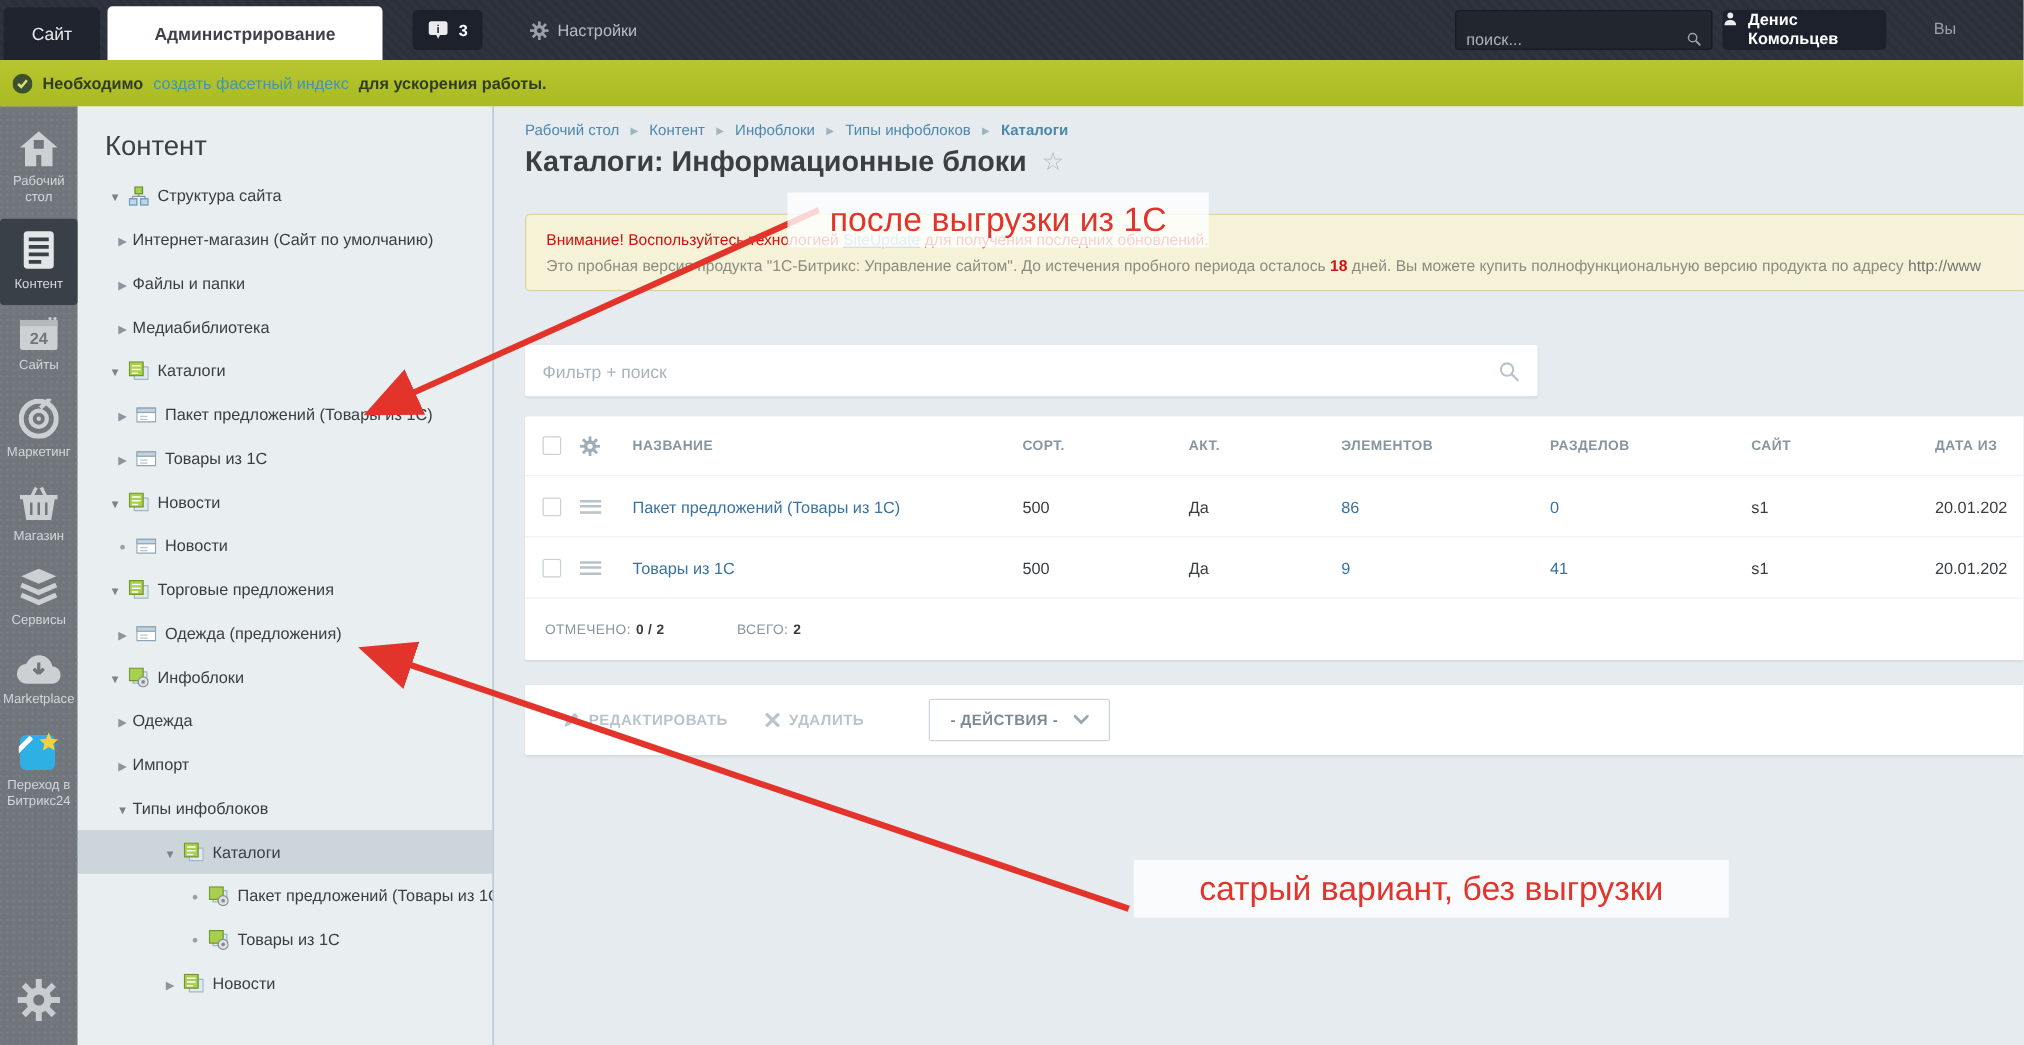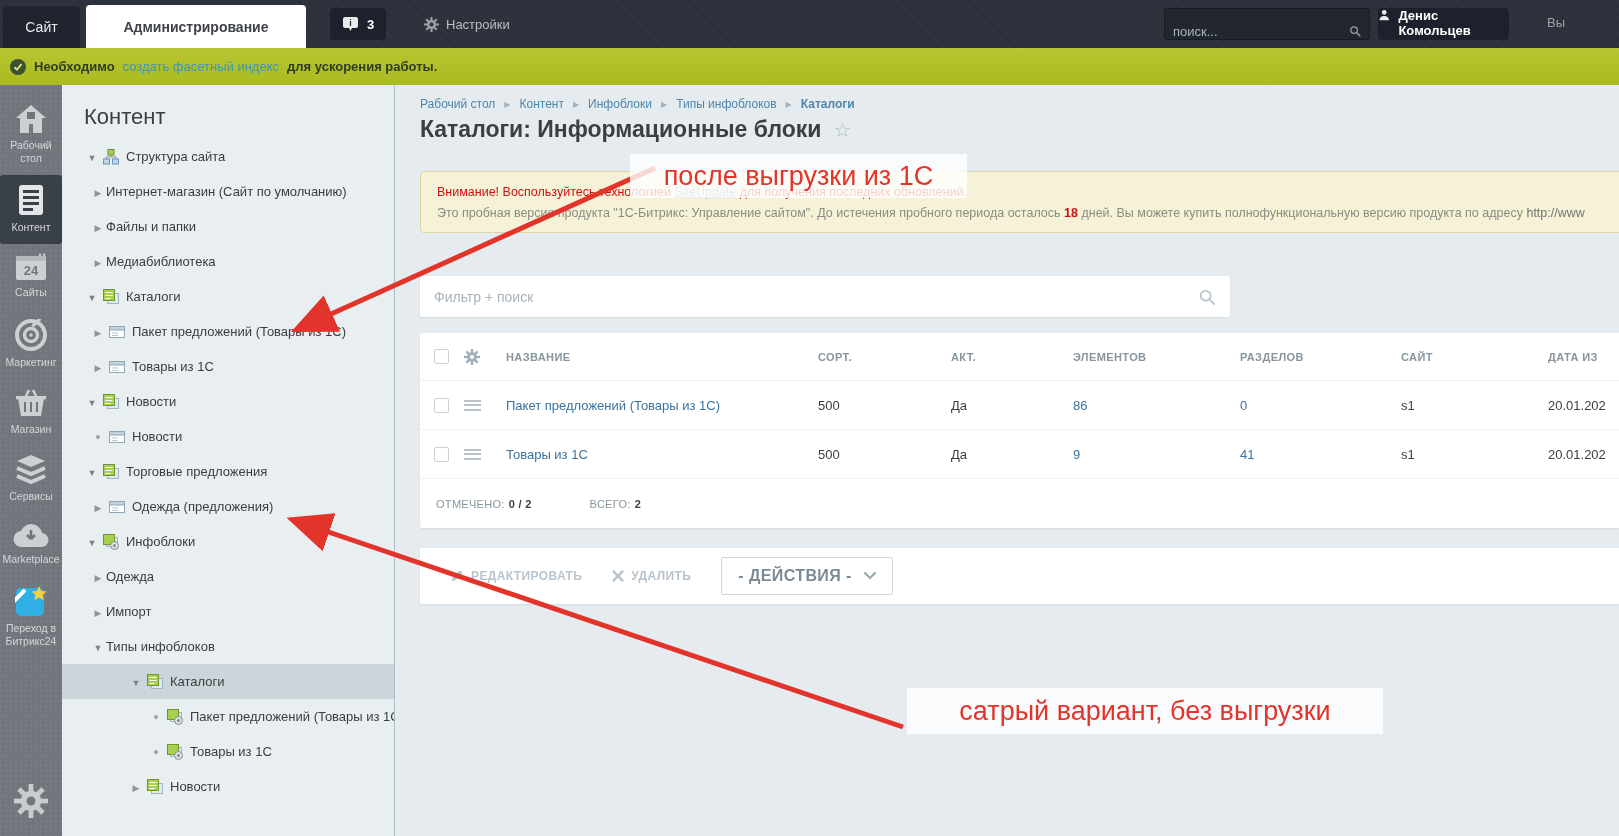--- a/index.html
+++ b/index.html
@@ -102,21 +102,21 @@
   .tfoot { display:flex; gap:58px; padding:19px 0 18px 16px; border-top:1px solid #edf2f4;
     font-size:11px; color:#87959e; font-weight:normal; letter-spacing:.3px; }
   .tfoot b { color:#3a3e41; margin-left:4px; }
 
   .actionbar { position:absolute; top:463px; left:24px; right:0; height:56px; background:#fff;
     border-radius:2px 0 0 2px; box-shadow:0 1px 2px rgba(0,0,0,.07); display:flex; align-items:center;
     padding-left:30px; gap:30px; }
   .act-btn { display:flex; align-items:center; gap:7px; font-size:12px; font-weight:bold;
     letter-spacing:.4px; color:#b9c4cc; cursor:pointer; }
   .act-drop { display:flex; align-items:center; gap:12px; border:1px solid #ccd6dc; border-radius:2px;
-    padding:9px 16px; font-size:16px; font-weight:bold; color:#7b8a94; letter-spacing:.4px; cursor:pointer; }
+    padding:9px 16px; font-size:12px; font-weight:bold; color:#7b8a94; letter-spacing:.4px; cursor:pointer;margin-left:22px; }
 
   
   #arrow-overlay { position:absolute; inset:0; width:1619px; height:836px; z-index:40; pointer-events:none; }
   .ann-box { position:absolute; z-index:45; background:rgba(255,255,255,.8); color:#e2342b;
     font-size:27px; display:flex; align-items:center; justify-content:center; pointer-events:none; }
   #ann-top { left:630px; top:154px; width:337px; height:44px; }
   #ann-bottom { left:907px; top:688px; width:476px; height:46px; }
 </style>
 </head>
 <body>

